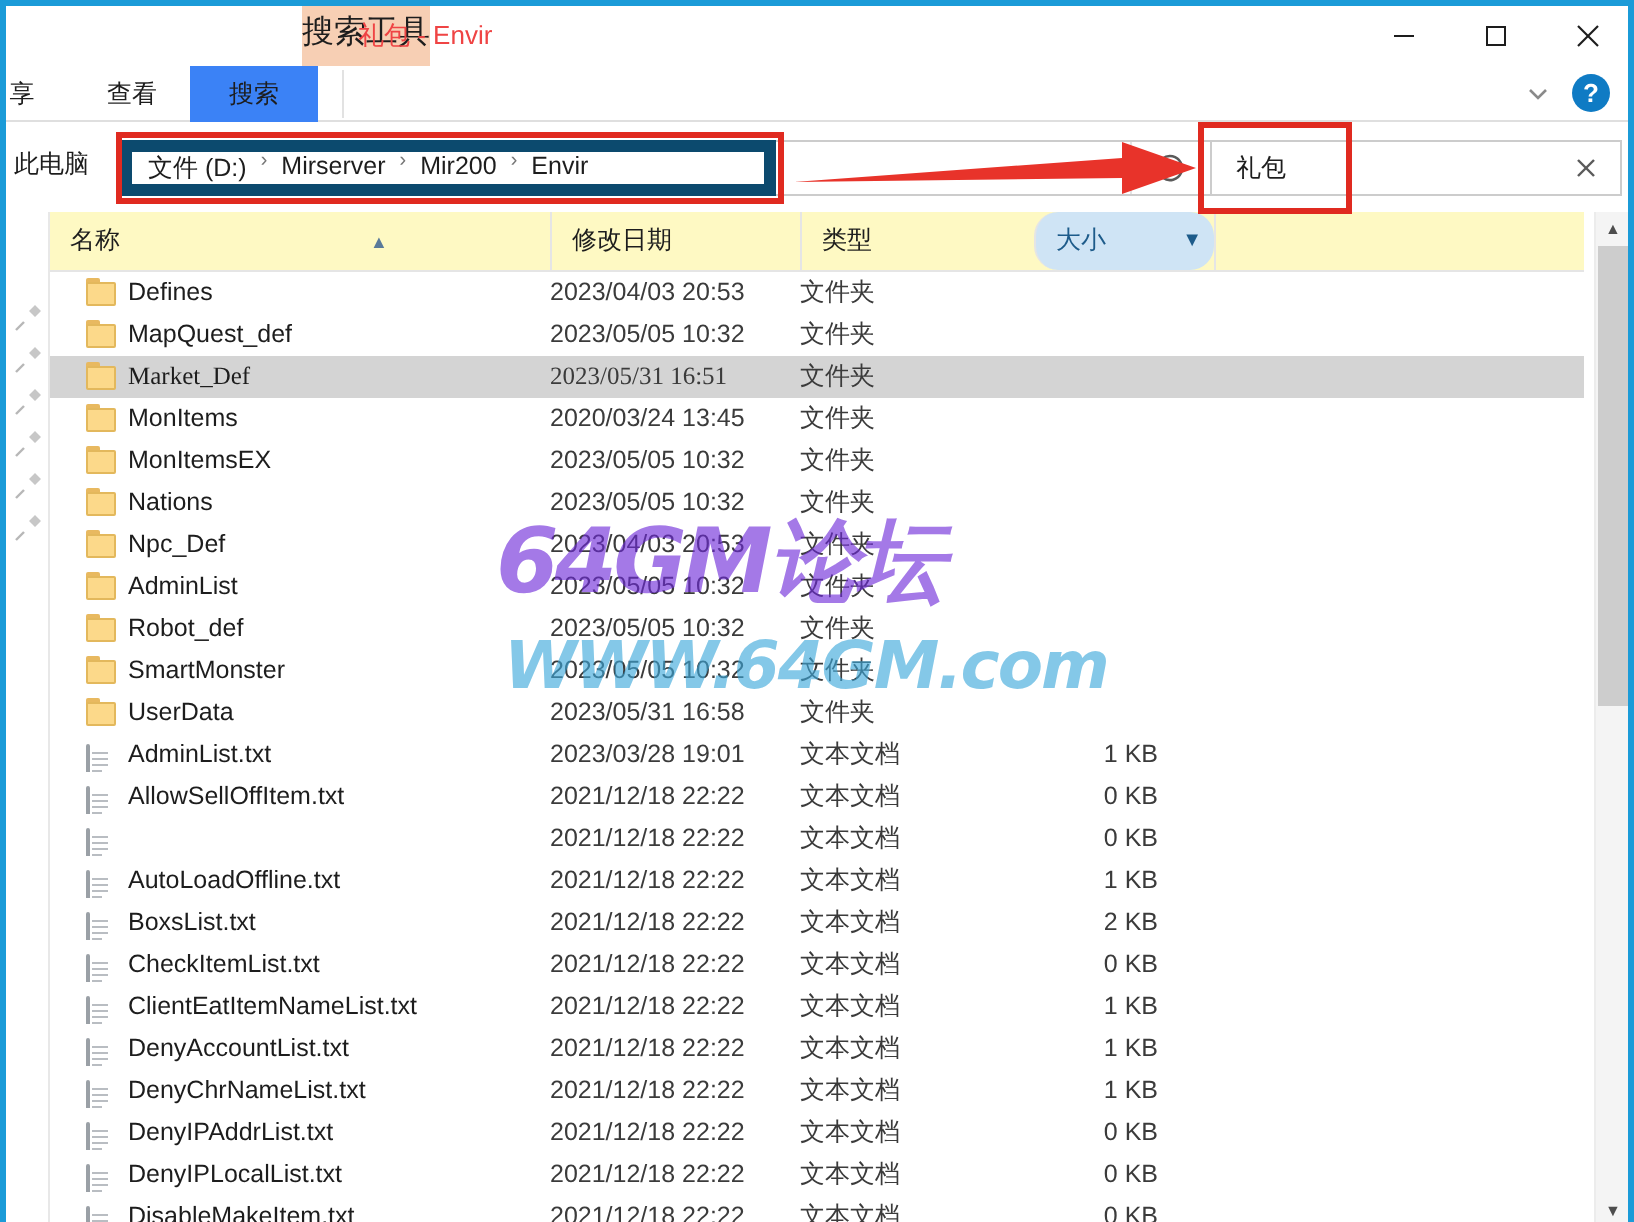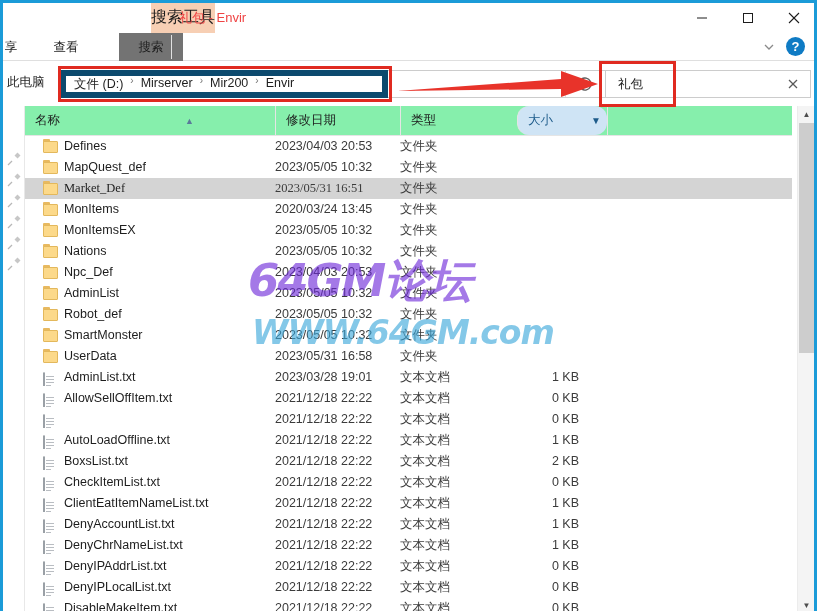--- a/index.html
+++ b/index.html
@@ -64,21 +64,21 @@
     position: absolute; top: 0;
     height: 28px; line-height: 28px;
     font-size: 12.5px;
     color: #1d1d1d;
     text-align: center;
     white-space: nowrap;
     cursor: default;
   }
   .rtab-share { left: -10px; width: 36px; }
   .rtab-view  { left: 43px;  width: 40px; }
-  .rtab-search{ left: 116px; width: 64px; background: #737373; }
+  .rtab-search{ left: 92px; width: 64px; background: #3b82f6; }
   .ribbon-sep {
     position: absolute; left: 168px; top: 2px;
     width: 1px; height: 24px; background: #e2e2e2;
   }
   .chev-down {
     position: absolute; left: 758px; top: 6px;
     width: 16px; height: 16px; cursor: default;
   }
   .help-btn {
     position: absolute; left: 783px; top: 4px;
@@ -165,21 +165,21 @@
     position: absolute; left: 390px; top: 62px;
     width: 215px; height: 38px;
     z-index: 29; pointer-events: none;
   }
 
   
   .colhdr {
     position: absolute; left: 22px; top: 103px;
     width: 767px; height: 30px;
     border-bottom: 1px solid #e5e5e5;
-    background: #86efac;
+    background: #fef9c3;
   }
   .col {
     position: absolute; top: 0;
     height: 29px; line-height: 29px;
     font-size: 12.5px;
     color: #1d1d1d;
     padding-left: 10px;
     border-left: 1px solid #e5e5e5;
     white-space: nowrap;
     cursor: default;

